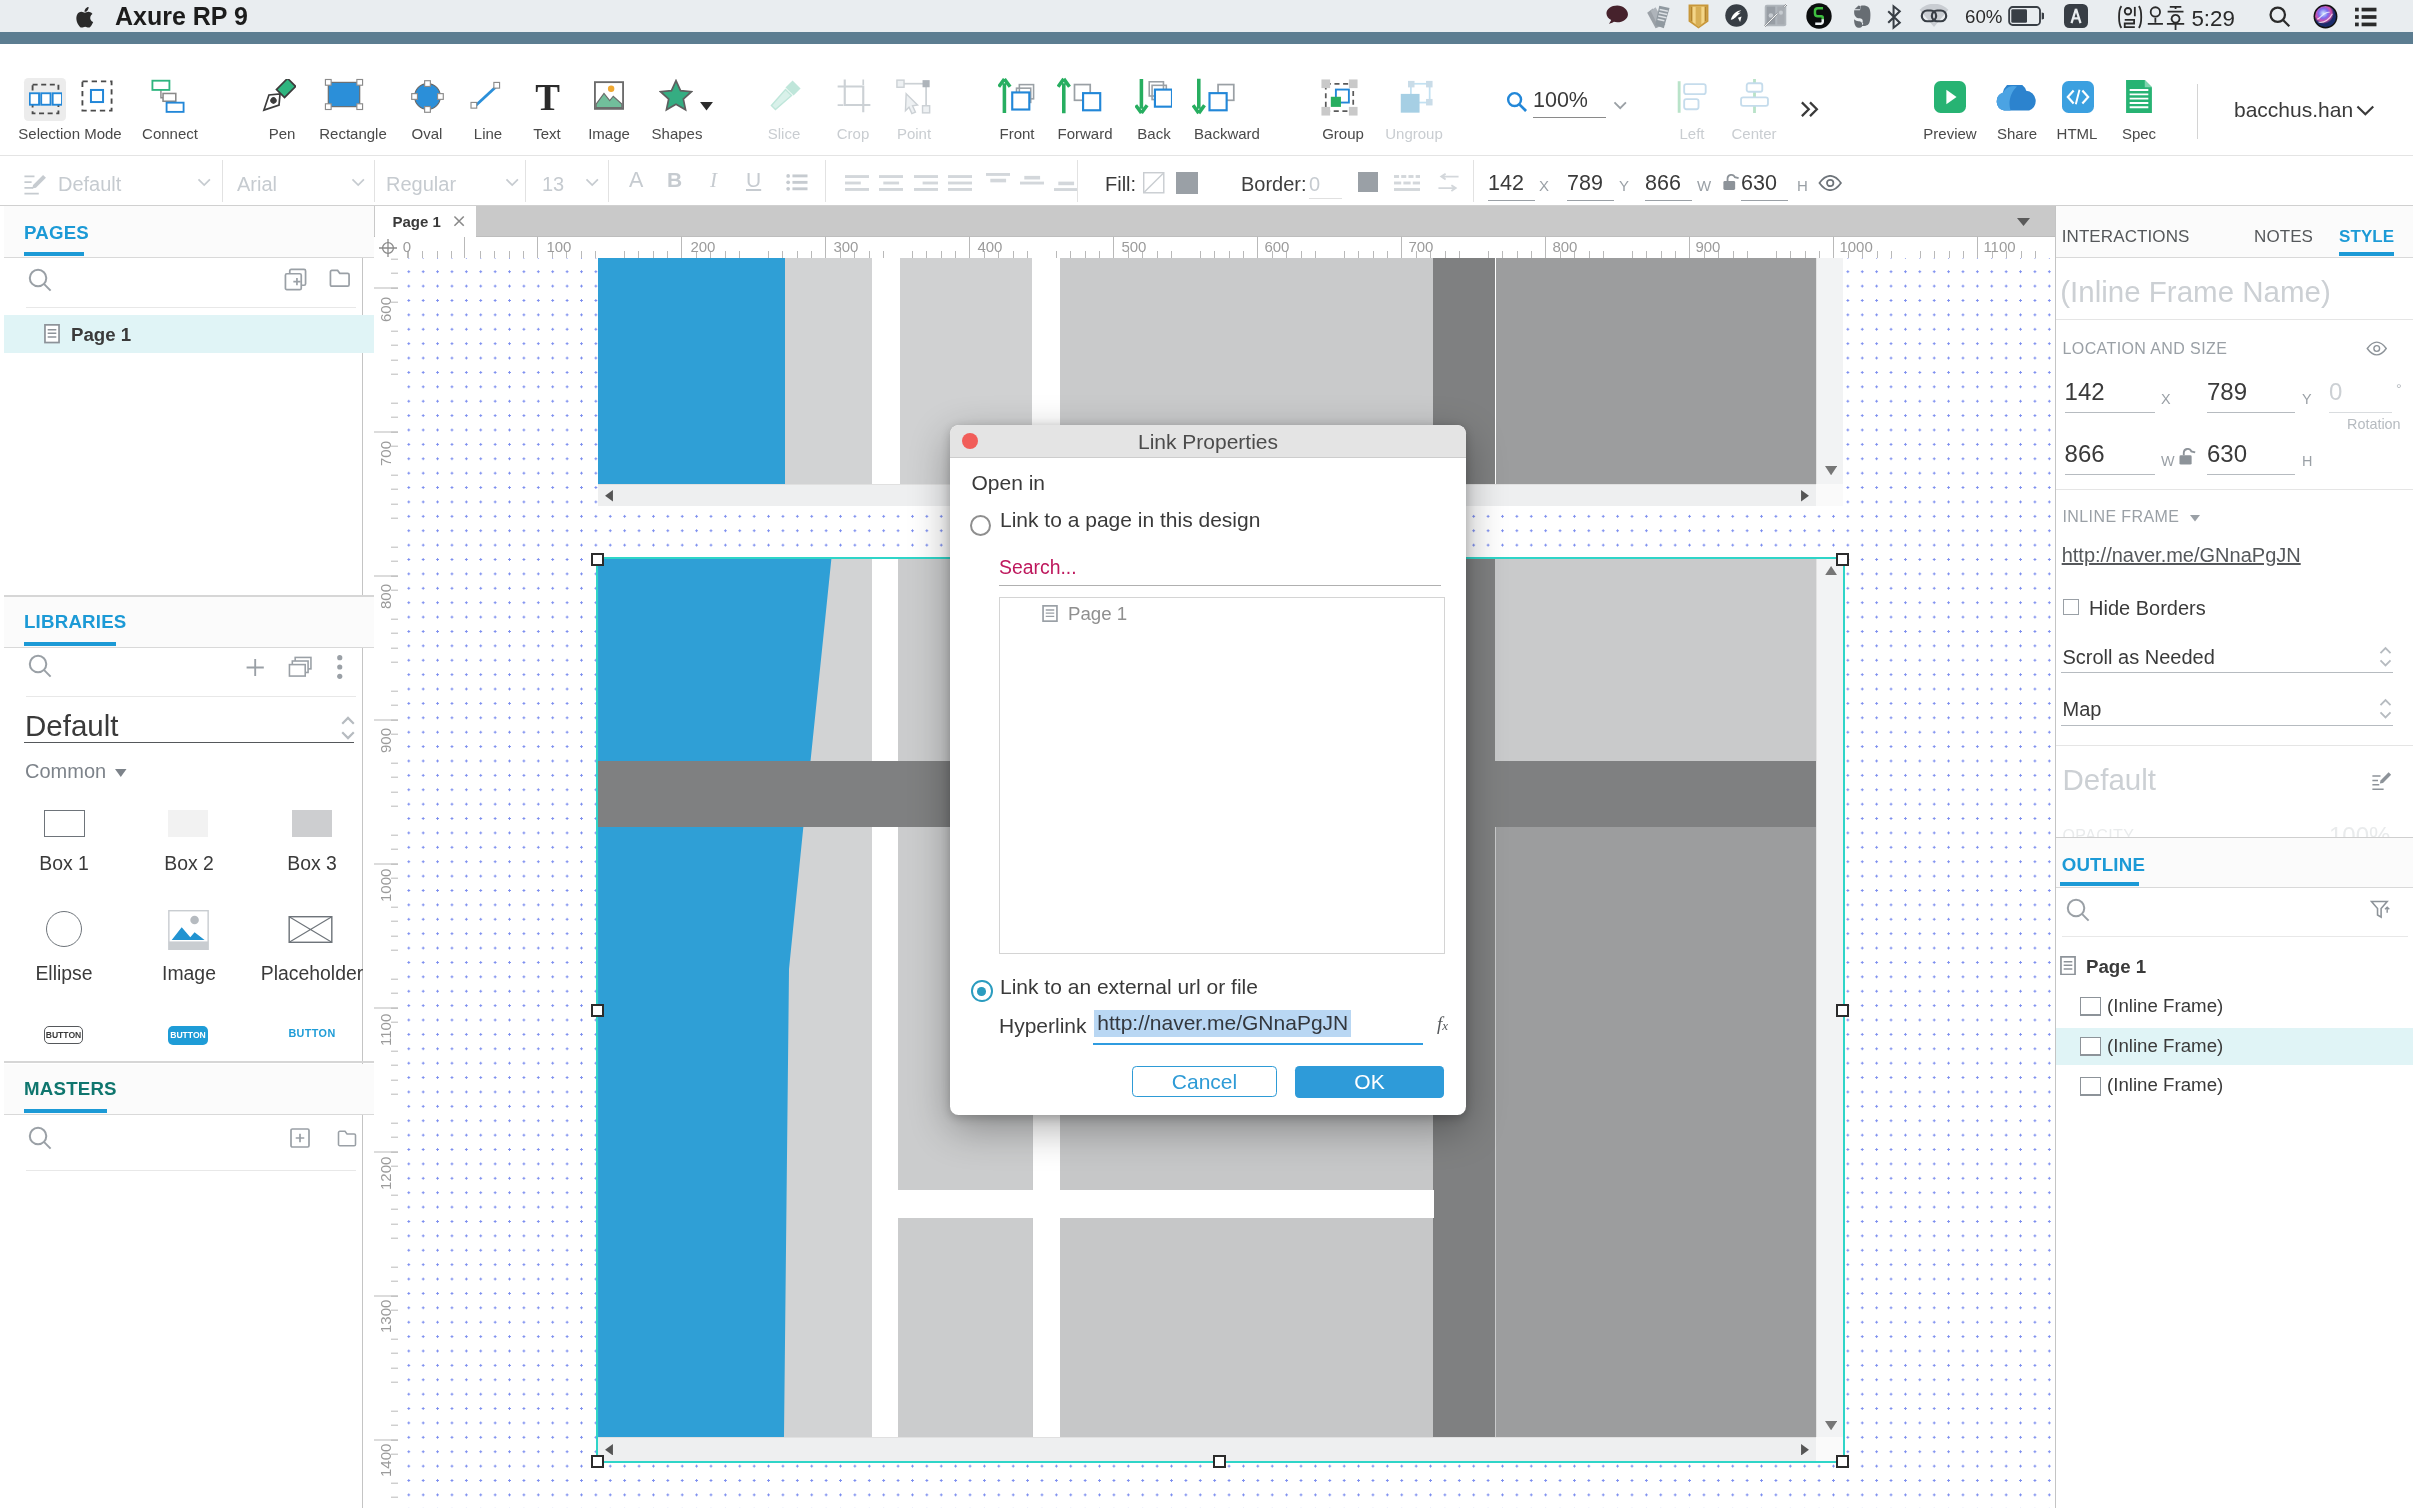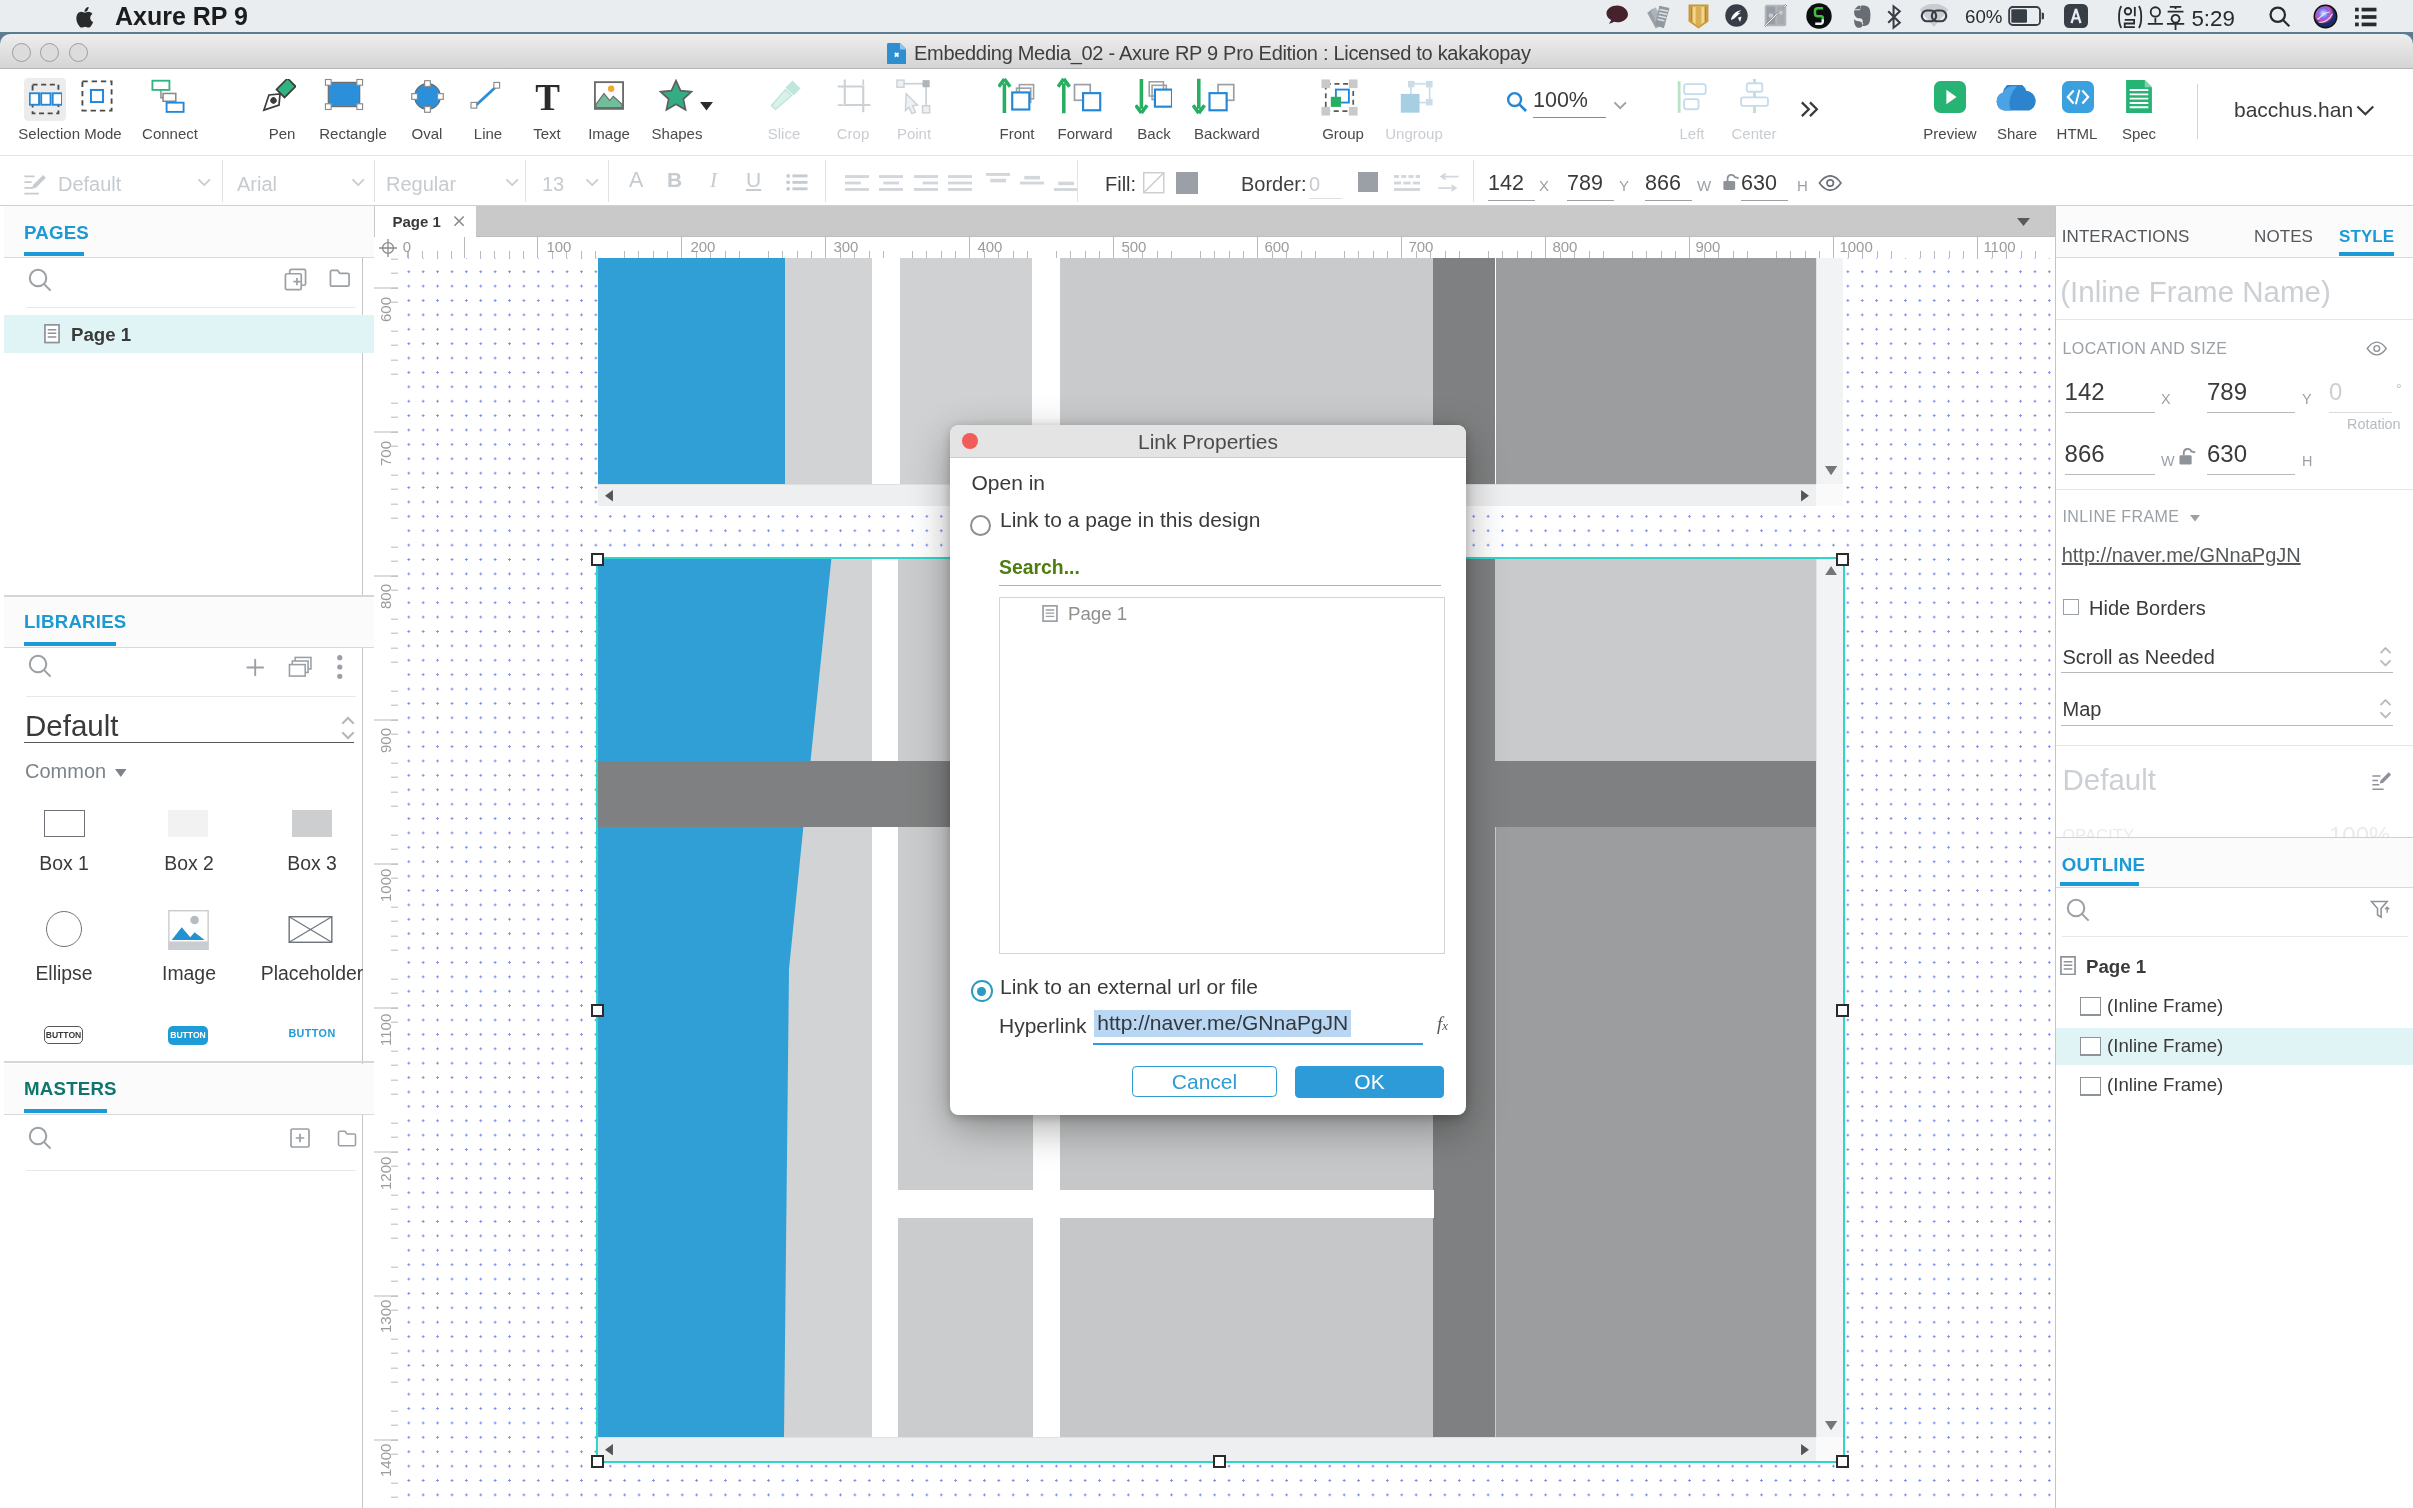--- a/index.html
+++ b/index.html
@@ -134,34 +134,20 @@
           <rect x="4.6" y="0.5" width="10.4" height="2.6"></rect>
           <rect x="0" y="5.7" width="2.6" height="2.6"></rect>
           <rect x="4.6" y="5.7" width="10.4" height="2.6"></rect>
           <rect x="0" y="10.9" width="2.6" height="2.6"></rect>
           <rect x="4.6" y="10.9" width="10.4" height="2.6"></rect>
         </g>
       </svg>
 </div>
 
 <div class="ab" style="left:0;top:32px;width:2413px;height:11.5px;background:#5c7d91;"></div>
-<div class="ab" id="titlebar" style="left:0;top:34px;width:2413px;height:34px;background:linear-gradient(#eeeeee,#d4d4d4);border-bottom:0.7px solid #b4b4b4;border-radius:10px 10px 0 0;">
-
-  <div class="ab" style="left:11.5px;top:42px;width:17px;height:17px;border-radius:50%;background:#dcdcdc;border:0.7px solid #9d9d9d;top:8.6px;"></div>
-  <div class="ab" style="left:40px;top:8.6px;width:17px;height:17px;border-radius:50%;background:#dcdcdc;border:0.7px solid #9d9d9d;"></div>
-  <div class="ab" style="left:69px;top:8.6px;width:17px;height:17px;border-radius:50%;background:#dcdcdc;border:0.7px solid #9d9d9d;"></div>
-
-  <svg class="ab" style="left:887px;top:8.6px;" width="19.4" height="21.5" viewBox="0 0 27 30">
-        <path d="M2 0h16l9 9v19a2 2 0 0 1-2 2H2a2 2 0 0 1-2-2V2a2 2 0 0 1 2-2z" fill="#2e8fd0"></path>
-        <path d="M18 0l9 9h-9z" fill="#8ec4e8"></path>
-        <path d="M8 11l5 5m0-5l-5 5" stroke="#fff" stroke-width="2.6" transform="translate(3,3)"></path>
-      </svg>
-
-  <div class="ab" style="left:914px;top:8px;font-size:20px;letter-spacing:-0.3px;color:#3e3e3e;">Embedding Media_02 - Axure RP 9 Pro Edition : Licensed to kakakopay</div>
-</div>
 
 <div class="ab" id="toolbar" style="left:0;top:69px;width:2413px;height:86px;background:#fff;">
 
   <div class="ab" style="left:24.4px;top:8.6px;width:42px;height:43px;background:#ececec;border-radius:4.3px;"></div>
   <svg class="ab" style="left:29px;top:12.2px;" width="33" height="36" viewBox="0 0 46 50">
         <rect x="5" y="5" width="36" height="40" fill="none" stroke="#4a4a4a" stroke-width="2.6" stroke-dasharray="7 5"></rect>
         <g fill="#fff" stroke="#2287d8" stroke-width="2.6">
           <rect x="1" y="17" width="13" height="16"></rect>
           <rect x="17" y="17" width="13" height="16"></rect>
           <rect x="33" y="17" width="13" height="16"></rect>
@@ -964,21 +950,21 @@
     <div class="ab" style="left:11.5px;top:8px;width:16px;height:16px;border-radius:50%;background:#f15d59;"></div>
 
     <div class="ab" style="left:0;top:5px;width:516px;text-align:center;font-size:21px;color:#4c4c4c;">Link Properties</div>
   </div>
 
   <div class="ab" style="left:21.5px;top:46px;font-size:21px;color:#3a3a3a;">Open in</div>
 
   <div class="ab" style="left:20px;top:90px;width:17px;height:17px;border-radius:50%;border:2.2px solid #8e8e8e;background:#fff;"></div>
   <div class="ab" style="left:50px;top:83px;font-size:21px;color:#3a3a3a;">Link to a page in this design</div>
 
-  <div class="ab" style="left:49px;top:131px;width:442px;font-size:19.4px;color:#4d7c0f;border-bottom:0.7px solid #b0b0b0;padding-bottom:5.7px;font-weight:bold;">Search...</div>
+  <div class="ab" style="left:49px;top:131px;width:442px;font-size:19.4px;color:#be185d;border-bottom:0.7px solid #b0b0b0;padding-bottom:5.7px;">Search...</div>
 
   <div class="ab" style="left:49px;top:172px;width:444px;height:355px;border:0.7px solid #d4d4d4;background:#fff;">
 
     <svg class="ab" style="left:42px;top:6.5px;" width="16" height="17" viewBox="0 0 22 24">
           <rect x="1.2" y="1.2" width="19.6" height="21.6" fill="#fff" stroke="#9aa0a6" stroke-width="2.4"></rect>
           <path d="M5 7h12M5 11.5h12M5 16h12" stroke="#9aa0a6" stroke-width="2"></path>
         </svg>
     <div class="ab" style="left:68px;top:5px;font-size:18.7px;color:#8f8f8f;">Page 1</div>
   </div>
 

